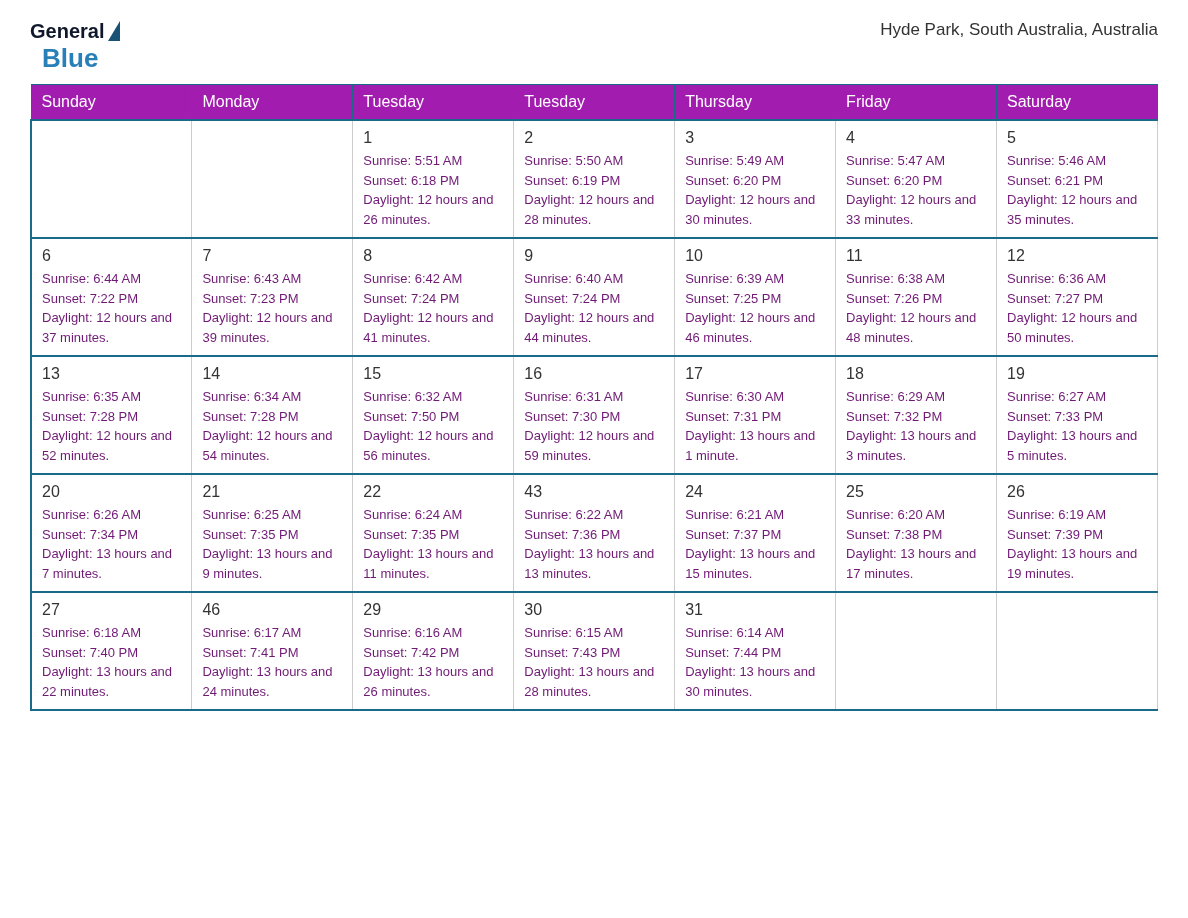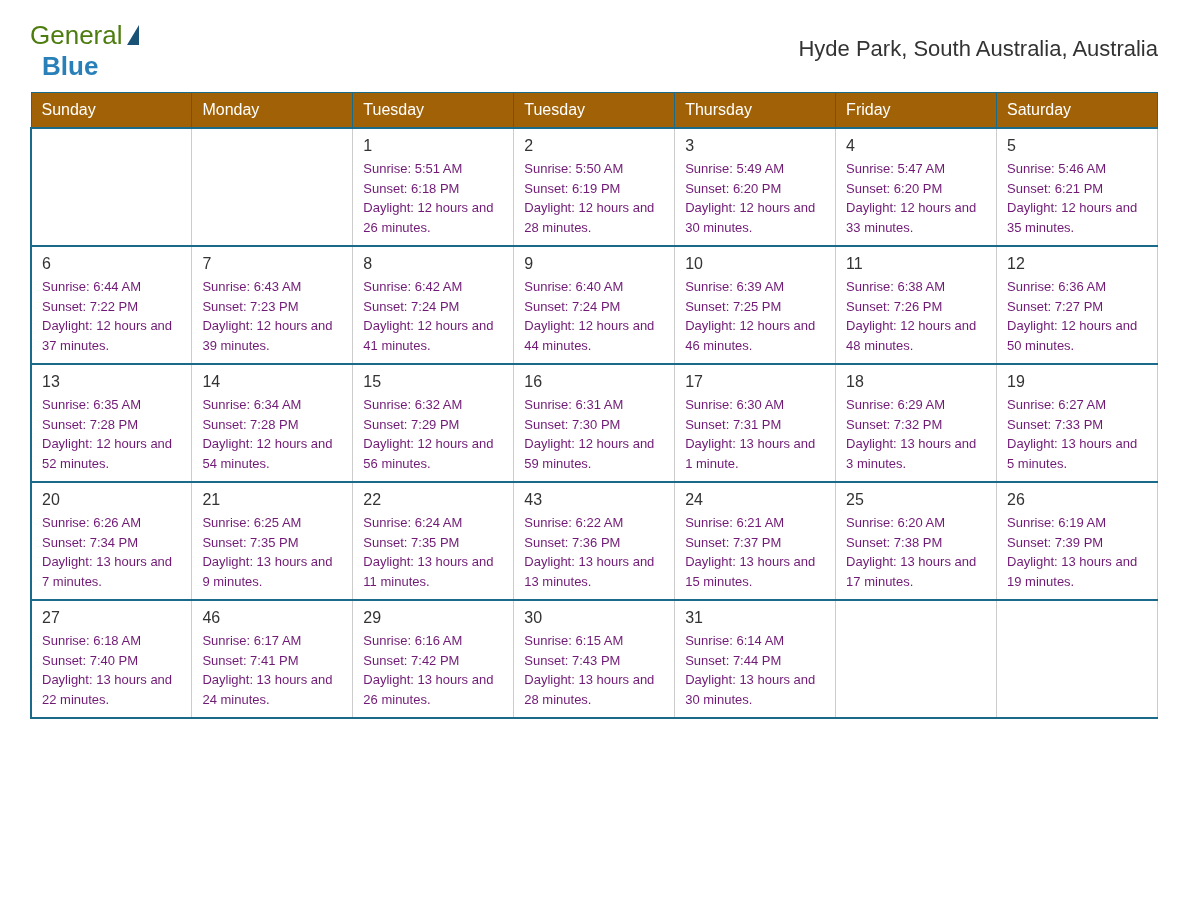--- a/index.html
+++ b/index.html
@@ -19,23 +19,23 @@
     .logo {
       display: flex;
       flex-direction: column;
       align-items: flex-start;
     }
     .logo-top {
       display: flex;
       align-items: center;
     }
     .logo-text-general {
-      font-size: 26px;
-      font-weight: normal;
-      color: #4d7c0f;
+      font-size: 20px;
+      font-weight: bold;
+      color: #0f172a;
     }
     .logo-triangle {
       width: 0;
       height: 0;
       border-left: 12px solid transparent;
       border-right: 0px solid transparent;
       border-bottom: 20px solid #1a5276;
       margin-left: 4px;
       margin-bottom: 2px;
     }
@@ -48,31 +48,31 @@
     .title-block {
       text-align: right;
     }
     .month-title {
       font-size: 52px;
       font-weight: normal;
       color: #333;
       line-height: 1.1;
     }
     .location-title {
-      font-size: 22px;
+      font-size: 17px;
       color: #333;
-      margin-top: 16px;
+      margin-top: 0;
     }
     .calendar {
       width: 100%;
       border-collapse: collapse;
       margin-top: 10px;
     }
     .calendar th {
-      background-color: #a16207;
+      background-color: #a21caf;
       color: #fff;
       padding: 8px 10px;
       text-align: left;
       font-size: 16px;
       font-weight: normal;
       border: 1px solid #1a6b8a;
     }
     .calendar td {
       border: 1px solid #ccc;
       vertical-align: top;
@@ -234,21 +234,21 @@
         <td>
           <span class="day-number">14</span>
           <div class="day-info">Sunrise: 6:34 AM
 Sunset: 7:28 PM
 Daylight: 12 hours
 and 54 minutes.</div>
         </td>
         <td>
           <span class="day-number">15</span>
           <div class="day-info">Sunrise: 6:32 AM
-Sunset: 7:29 PM
+Sunset: 7:50 PM
 Daylight: 12 hours
 and 56 minutes.</div>
         </td>
         <td>
           <span class="day-number">16</span>
           <div class="day-info">Sunrise: 6:31 AM
 Sunset: 7:30 PM
 Daylight: 12 hours
 and 59 minutes.</div>
         </td>

